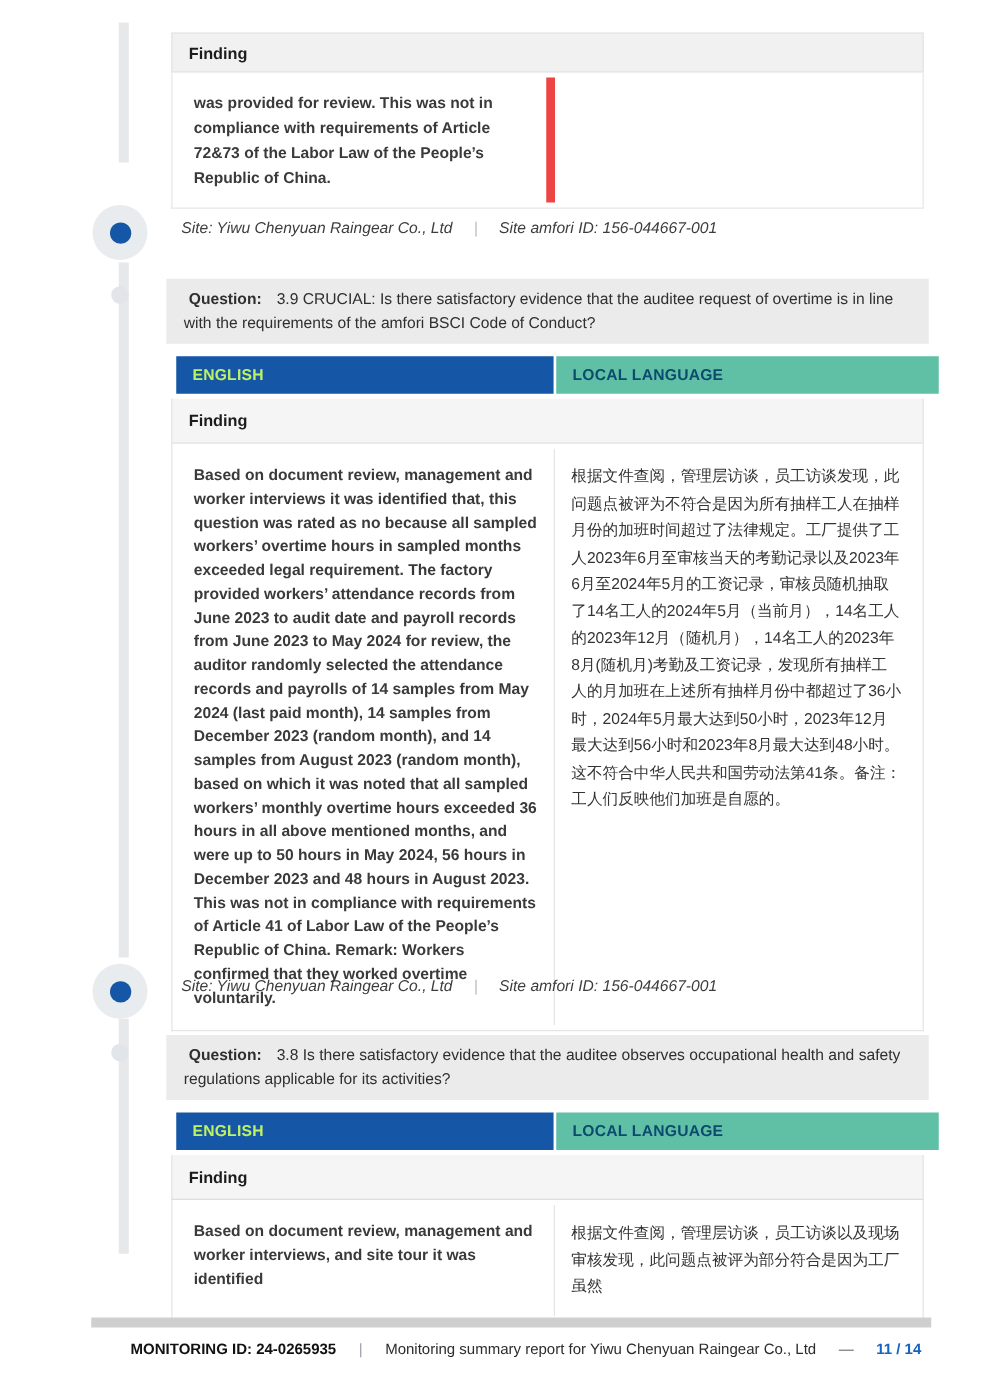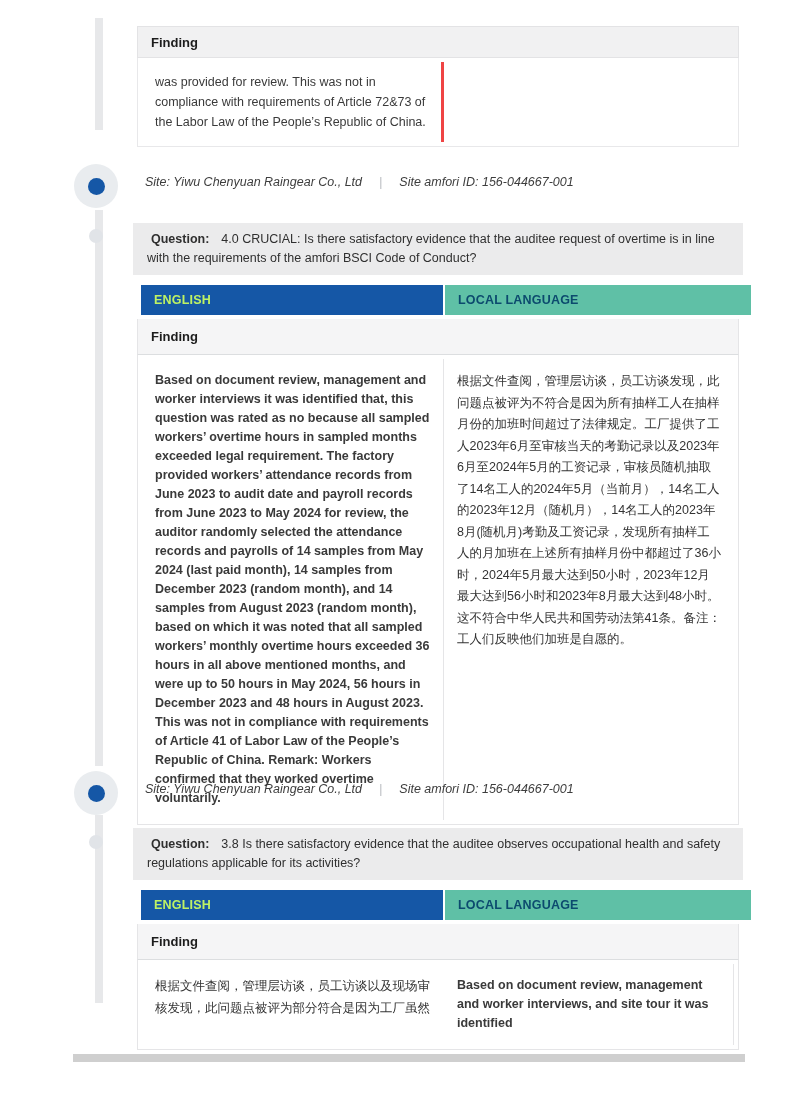--- a/index.html
+++ b/index.html
@@ -19,21 +19,21 @@
   .small-dot { position:absolute; left:81px; width:14px; height:14px; border-radius:50%; background:#e1e4e8; }
   .small-dot.d1 { top:221px; } .small-dot.d2 { top:827px; }
 
   
   .top-table { position:absolute; left:125px; top:14px; width:610px; }
   .finding-head { height:32px; display:flex; align-items:center; padding:0 13px;
                   background:#f1f1f2; border:1px solid #e3e3e5;
                   font-size:13px; font-weight:bold; color:#1c1c1c; }
   .top-body { display:grid; grid-template-columns:302px 1fr; border:1px solid #e8e8ea; border-top:none; min-height:66px; }
   .top-body .cell { padding:10px 13px; font-size:12.5px; line-height:20px; }
-  .top-body .cell.en { border-right:3px solid #ef4444; }
+  .top-body .cell.en { border-right:7px solid #ef4444;font-weight:bold; }
 
   
   .section-head { position:absolute; left:125px; width:610px; }
   .section-head.p1 { top:153px; } .section-head.p2 { top:760px; }
   .section-title { font-size:16px; font-weight:bold; color:#141414; letter-spacing:.1px; }
   .site-line { margin-top:6px; font-size:12.5px; color:#3d3d3d;font-style:italic; }
   .site-line .sep { color:#b9bcc0; margin:0 9px; }
 
   
   .question-box { position:absolute; left:125px; width:610px; background:#ebebec;
@@ -94,21 +94,21 @@
     </div>
   </div>
 
   <div class="section-head p1">
     <div class="site-line">
       <span>Site: Yiwu Chenyuan Raingear Co., Ltd</span><span class="sep">|</span><span>Site amfori ID: 156-044667-001</span>
     </div>
   </div>
 
   <div class="question-box q1">
-    <span class="q-label">Question:</span><span>4.0 CRUCIAL: Is there satisfactory evidence that the auditee request of overtime is in line with the requirements of the amfori BSCI Code of Conduct?</span>
+    <span class="q-label">Question:</span><span>3.9 CRUCIAL: Is there satisfactory evidence that the auditee request of overtime is in line with the requirements of the amfori BSCI Code of Conduct?</span>
   </div>
 
   <div class="lang-table t1">
     <div class="lang-head">
       <div class="hc english">ENGLISH</div>
       <div class="hc gap"></div>
       <div class="hc local">LOCAL LANGUAGE</div>
     </div>
     <div class="finding-row">Finding</div>
     <div class="content-row">
@@ -128,20 +128,27 @@
   </div>
 
   <div class="lang-table t2">
     <div class="lang-head">
       <div class="hc english">ENGLISH</div>
       <div class="hc gap"></div>
       <div class="hc local">LOCAL LANGUAGE</div>
     </div>
     <div class="finding-row">Finding</div>
     <div class="content-row">
+      <div class="cell en">Based on document review, management and worker interviews, and site tour it was identified</div>
       <div class="cell cn">根据文件查阅，管理层访谈，员工访谈以及现场审核发现，此问题点被评为部分符合是因为工厂虽然</div>
-      <div class="cell en">Based on document review, management and worker interviews, and site tour it was identified</div>
     </div>
   </div>
 
   <div class="footer-rule"></div>
+  <div class="footer">
+    <span class="bold">MONITORING ID: 24-0265935</span>
+    <span class="fsep">|</span>
+    <span>Monitoring summary report for Yiwu Chenyuan Raingear Co., Ltd</span>
+    <span class="dash">—</span>
+    <span class="pagenum">11 / 14</span>
+  </div>
 
 </div>
 
 </body></html>

